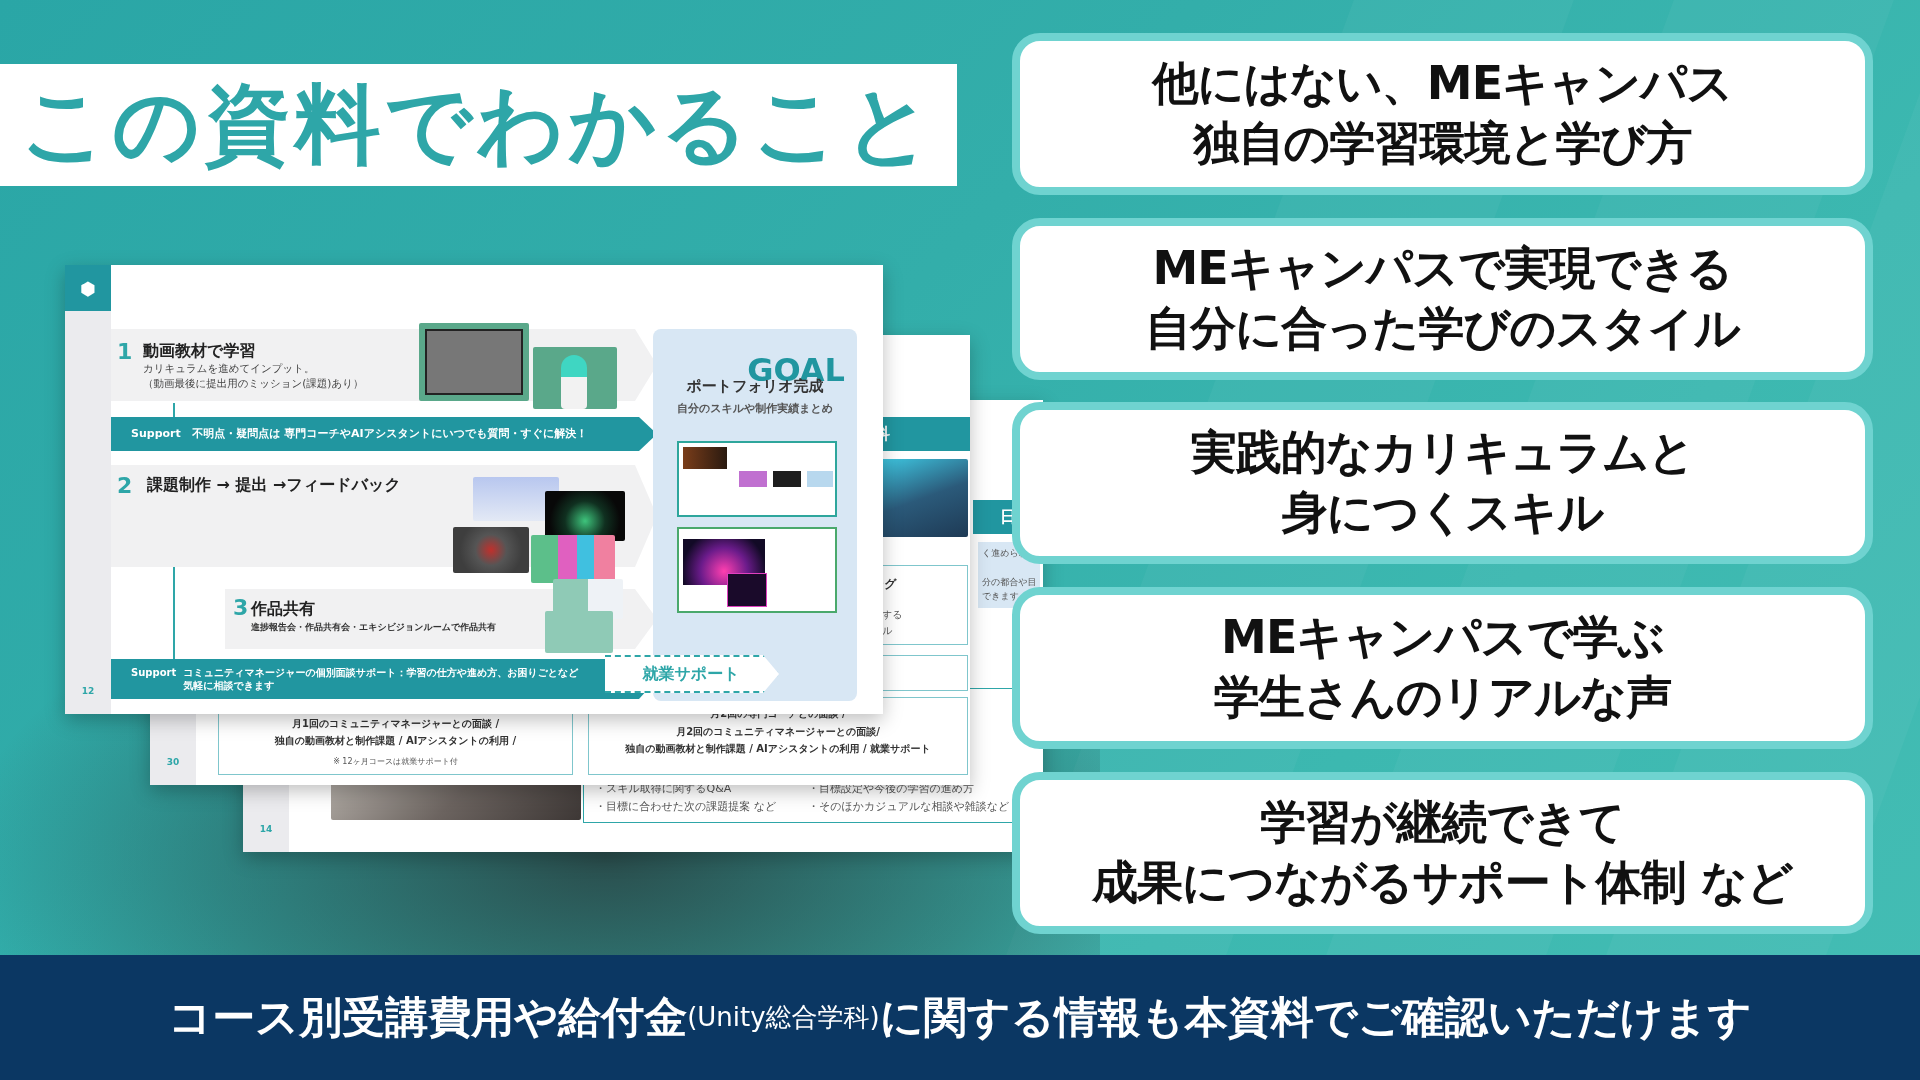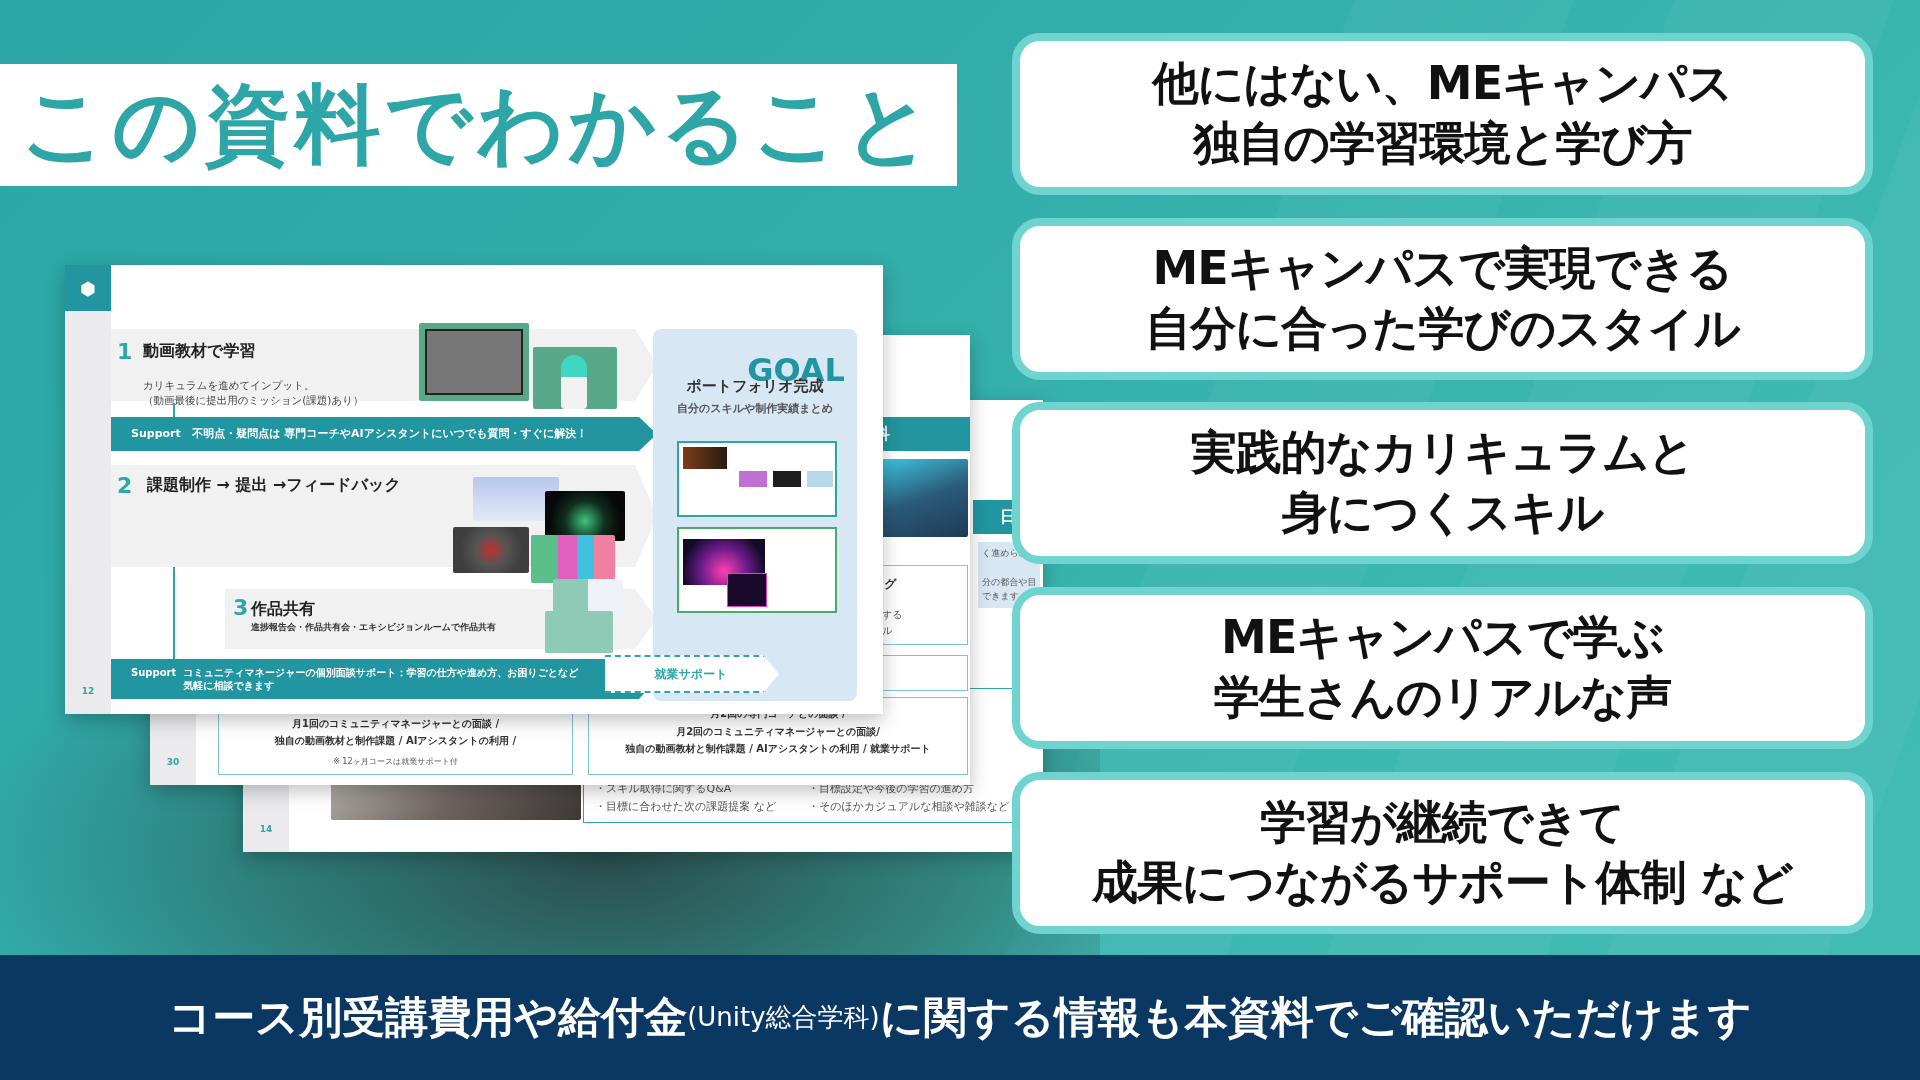--- a/index.html
+++ b/index.html
@@ -56,21 +56,21 @@
   .thumb { position: absolute; border-radius: 2px; }
 
   .goal-panel { position: absolute; left: 588px; top: 64px; width: 204px; height: 372px; background: #d8e7f4; border-radius: 8px; }
   .goal-label { position: absolute; right: 12px; top: 22px; font-size: 32px; font-weight: bold; color: #2196a0; }
   .goal-title { position: absolute; left: 0; right: 0; top: 48px; text-align: center; font-size: 15px; font-weight: bold; color: #333; }
   .goal-sub { position: absolute; left: 0; right: 0; top: 72px; text-align: center; font-size: 11px; font-weight: bold; color: #555; }
   .goal-shot { position: absolute; left: 24px; width: 160px; background: #fff; border: 2px solid #2ea69c; }
 
   .career { position: absolute; left: 540px; top: 390px; width: 174px; height: 38px; border: 2px dashed #2ea6a8; border-left: none; background: #fff;
     clip-path: polygon(0 0, calc(100% - 16px) 0, 100% 50%, calc(100% - 16px) 100%, 0 100%);
-    display:flex; align-items:center; justify-content:center; color:#2ea6a8; font-size: 12px; font-weight: bold; }
+    display:flex; align-items:center; justify-content:center; color:#2ea6a8; font-size: 16px; font-weight: bold; }
 
   .mid-text { position: absolute; text-align: center; font-size: 10px; color: #333; font-weight: bold; line-height: 1.75; white-space: pre; }
   .mid-box { position: absolute; border: 1.5px solid #7fc6cc; background: #fff; }
   .back-text { position: absolute; font-size: 11px; color: #555; line-height: 1.6; white-space: pre; }
   .teal-head { position: absolute; background: #2196a0; color:#fff; font-weight:bold; font-size:16px; display:flex; align-items:center; justify-content:center; }
 
   
   .card {
     position: absolute; left: 1012px; width: 861px; height: 162px;
     background: #ffffff; border: 8px solid #6fd3d0; border-radius: 28px;
@@ -147,21 +147,21 @@
 
 <div class="slide slide-front">
   <div class="side">
     <span class="pno">12</span>
   </div>
   <div class="s-logo">⬢</div>
 
   <div class="step-bar" style="left:46px; top:64px; width:546px; height:72px;"></div>
   <div class="step-num" style="left:52px; top:74px;">1</div>
   <div class="step-title" style="left:78px; top:76px;">動画教材で学習</div>
-  <div class="step-desc" style="left:78px; top:96px;margin-top:17px;">カリキュラムを進めてインプット。
+  <div class="step-desc" style="left:78px; top:96px;">カリキュラムを進めてインプット。
 （動画最後に提出用のミッション(課題)あり）</div>
   <div class="thumb" style="left:354px; top:58px; width:110px; height:78px; background:#5aa88a; padding:6px;">
     <div style="width:100%; height:100%; background:#777; border:2px solid #222;"></div>
   </div>
   <div class="thumb" style="left:468px; top:82px; width:84px; height:62px; background:#5aa88a;">
     <div style="position:absolute; left:28px; top:8px; width:26px; height:54px; border-radius:13px 13px 4px 4px; background:linear-gradient(#3fd6c2 40%, #f2f2f2 40%);"></div>
   </div>
 
   <div class="support-bar" style="left:46px; top:152px; width:546px; height:34px;">Support   不明点・疑問点は 専門コーチやAIアシスタントにいつでも質問・すぐに解決！</div>
 

